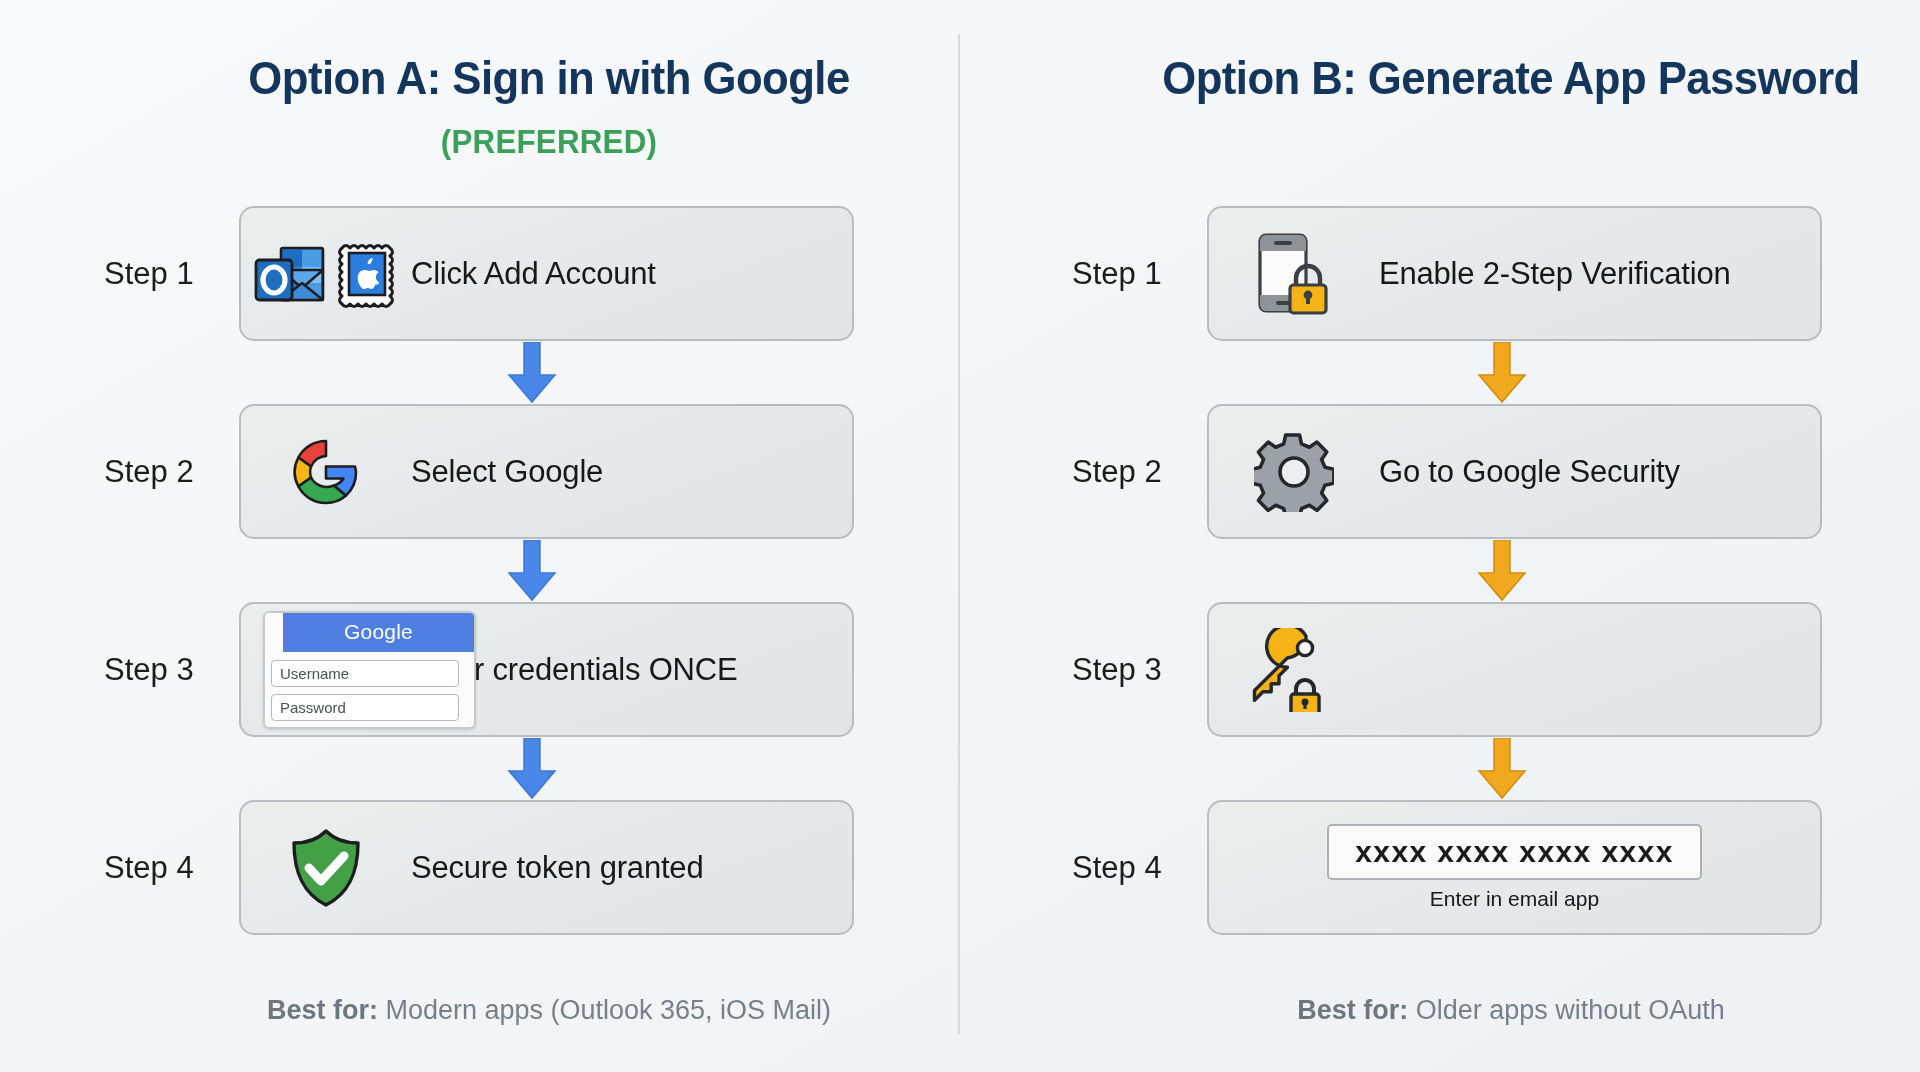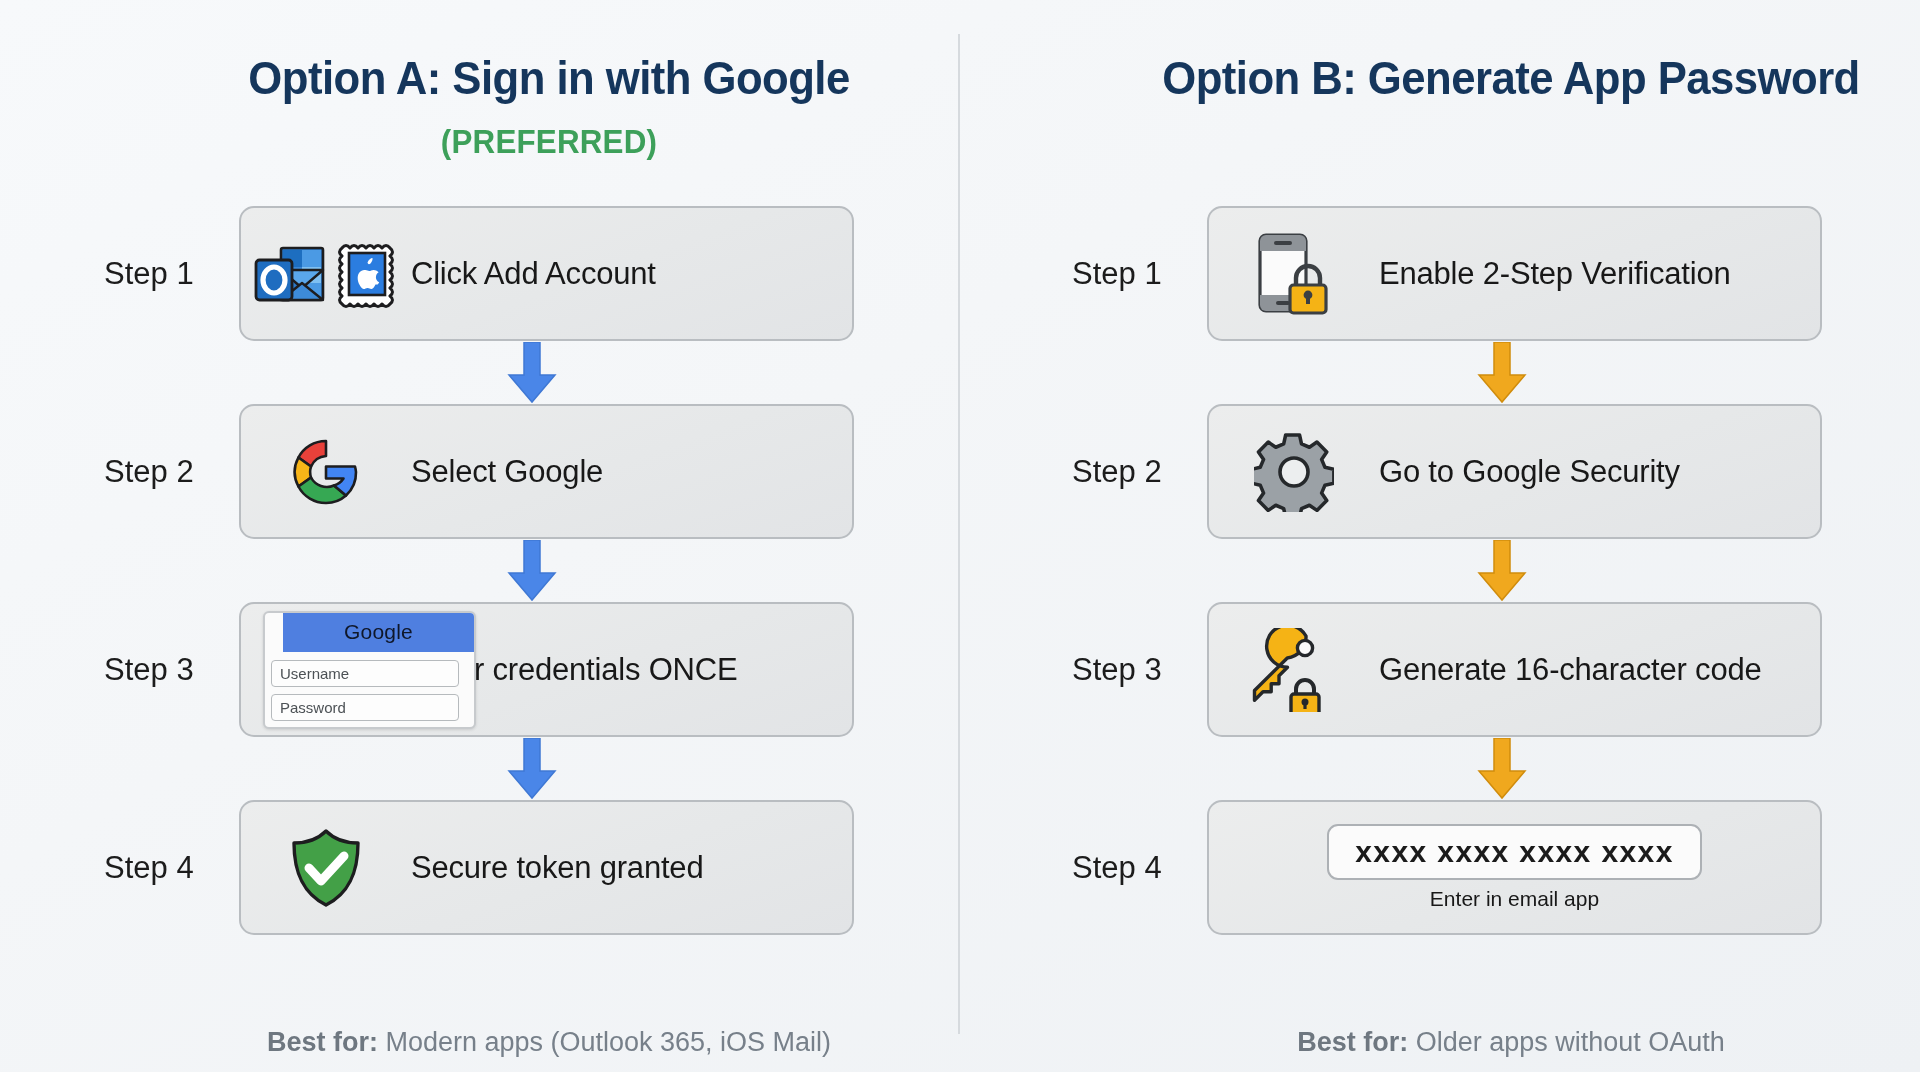--- a/index.html
+++ b/index.html
@@ -151,21 +151,20 @@
   
   .footnote {
     position: absolute;
     left: 0;
     right: 0;
     top: 995px;
     text-align: center;
     font-size: 27px;
     color: #77808a;
     font-weight: 400;
-    margin-top: 32px;
   }
   .footnote b { font-weight: 700; color: #6e7780; }
 
   
   .glogin {
     position: absolute;
     left: 22px;
     top: 50%;
     transform: translateY(-50%);
     width: 213px;
@@ -175,21 +174,21 @@
     border-radius: 6px;
     overflow: hidden;
     box-shadow: 0 1px 3px rgba(0,0,0,.12);
   }
   .glogin-bar {
     height: 39px;
     background: #4f7fe0;
     display: flex;
     align-items: center;
     justify-content: center;
-    color: #0f172a;
+    color: #ffffff;
     font-size: 21px;
     font-weight: 400;
     letter-spacing: .2px;
     margin-left: 18px;
   }
   .glogin-body { padding: 8px 15px 0 6px; }
   .glogin-field {
     height: 27px;
     border: 1.5px solid #b6babd;
     border-radius: 4px;
@@ -199,21 +198,21 @@
     padding-left: 8px;
     font-size: 15px;
     color: #4c5155;
     margin-bottom: 7px;
   }
 
   
   .codebox {
     background: #fbfbfb;
     border: 2px solid #adb1b5;
-    border-radius: 11px;
+    border-radius: 5px;
     padding: 9px 26px;
     font-size: 30px;
     letter-spacing: 1.4px;
     color: #1b1b1b;
     font-weight: 700;
     font-family: "Liberation Sans", sans-serif;
   }
   .code-caption {
     font-size: 21px;
     color: #181818;
@@ -416,21 +415,20 @@
                            l-0 -9.8 L39.3 30 A21 21 0 0 0 58 8 Z" fill="#f5b315"></path>
                   <circle cx="57" cy="20" r="7.6" fill="#fbfbfb"></circle>
                   <path d="M48 68 v-7 a9 9 0 0 1 18 0 v7" fill="none" stroke-width="4"></path>
                   <rect x="43" y="66" width="28" height="22" rx="3" fill="#f5b315"></rect>
                 </g>
                 <circle cx="57" cy="74" r="3.5" fill="#25282b"></circle>
                 <rect x="55.4" y="74" width="3.2" height="7" fill="#25282b"></rect>
               </svg>
             </span>
           </div>
-          <div class="card-text">Generate 16-character code</div>
         </div>
         <div class="arrow">
           <svg viewBox="0 0 54 62">
               <path d="M19 0 H35 V33 H50 L27 60 L4 33 H19 Z" fill="#f0a81e" stroke="#d08c0c" stroke-width="1.5"></path>
             </svg>
         </div>
       </div>
 
       <div class="step-row" style="margin-top:63px">
         <div class="step-label">Step 4</div>

